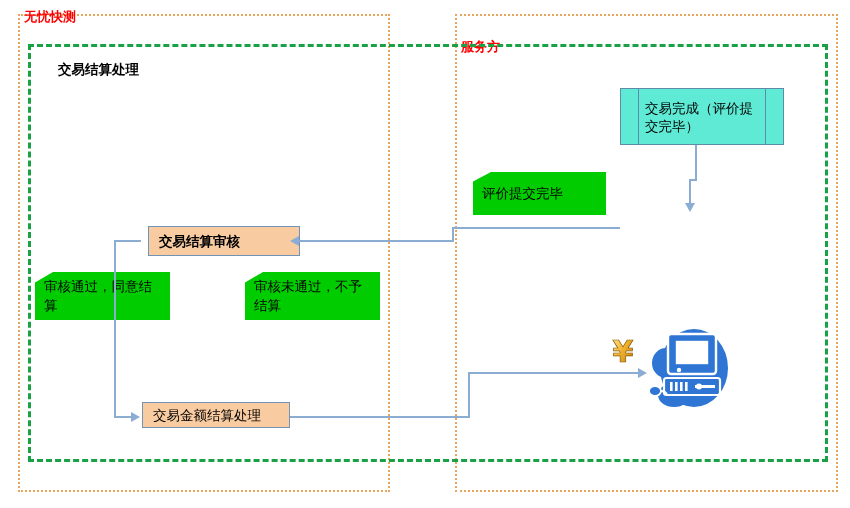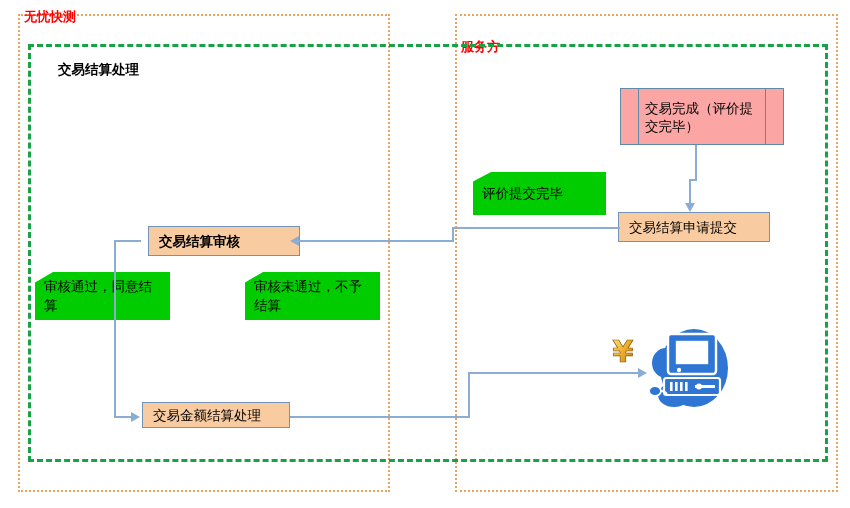--- a/index.html
+++ b/index.html
@@ -61,21 +61,21 @@
     line-height: 18px;
     color: #000000;
     font-family: "DejaVu Sans", "Liberation Sans", sans-serif;
   }
   .node-orange {
     background: #F9CBA0;
     border: 1px solid #7193B8;
     padding-left: 10px;
   }
   .node-blue {
-    background: #fca5a5;
+    background: #5eead4;
     border: 1px solid #5E8CA8;
     padding-left: 10px;
   }
   
   .bar-l, .bar-r {
     position: absolute;
     top: -1px;
     bottom: -1px;
     width: 1px;
     background: #5E8CA8;
@@ -143,23 +143,20 @@
 
   <div class="group-box" style="left:28px; top:44px; width:800px; height:418px;"></div>
   <div class="group-title" style="left:58px; top:61px;font-weight:bold;">交易结算处理</div>
 
   <div class="node node-blue" style="left:620px; top:88px; width:164px; height:57px; padding-left:24px; padding-right:20px;">
     <span class="bar-l"></span>
     <span class="bar-r"></span>
     <span>交易完成（评价提交完毕）</span>
   </div>
 
-  <div class="node node-orange" style="left:618px; top:212px; width:152px; height:30px;">
-    <span>交易结算申请提交</span>
-  </div>
 
   <div class="banner" style="left:473px; top:172px; width:133px; height:43px;">
     <span class="banner-txt">评价提交完毕</span>
   </div>
 
   <div class="node node-orange" style="left:148px; top:226px; width:152px; height:30px;font-weight:bold;">
     <span>交易结算审核</span>
   </div>
 
   <div class="banner" style="left:245px; top:272px; width:135px; height:48px;">

